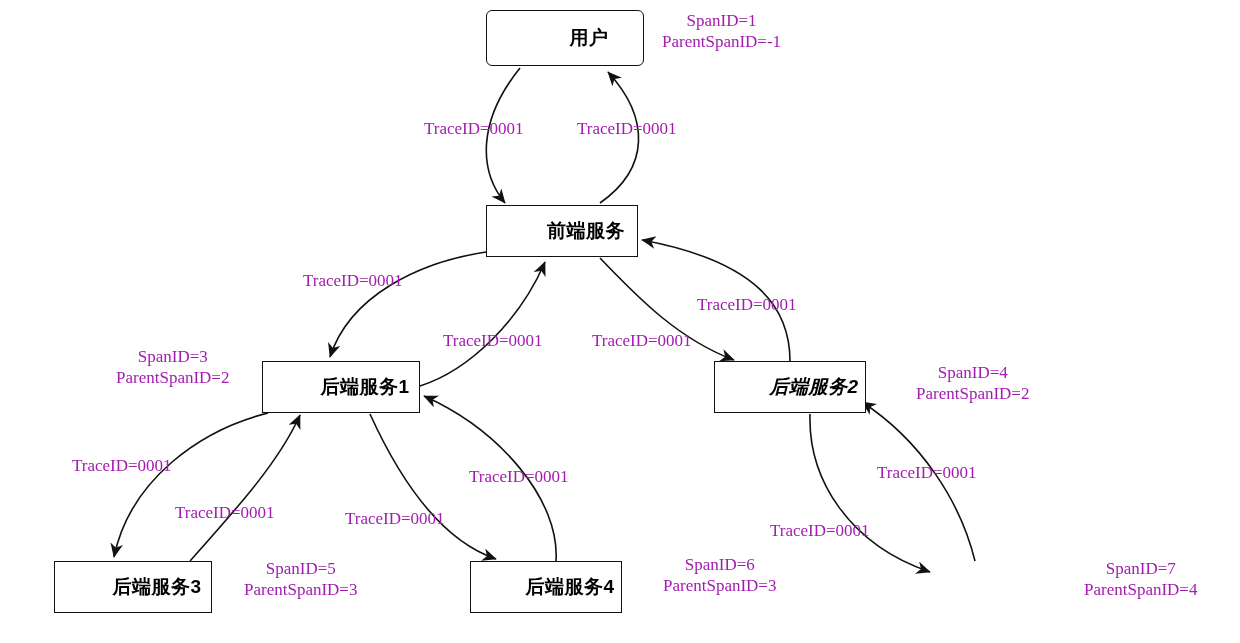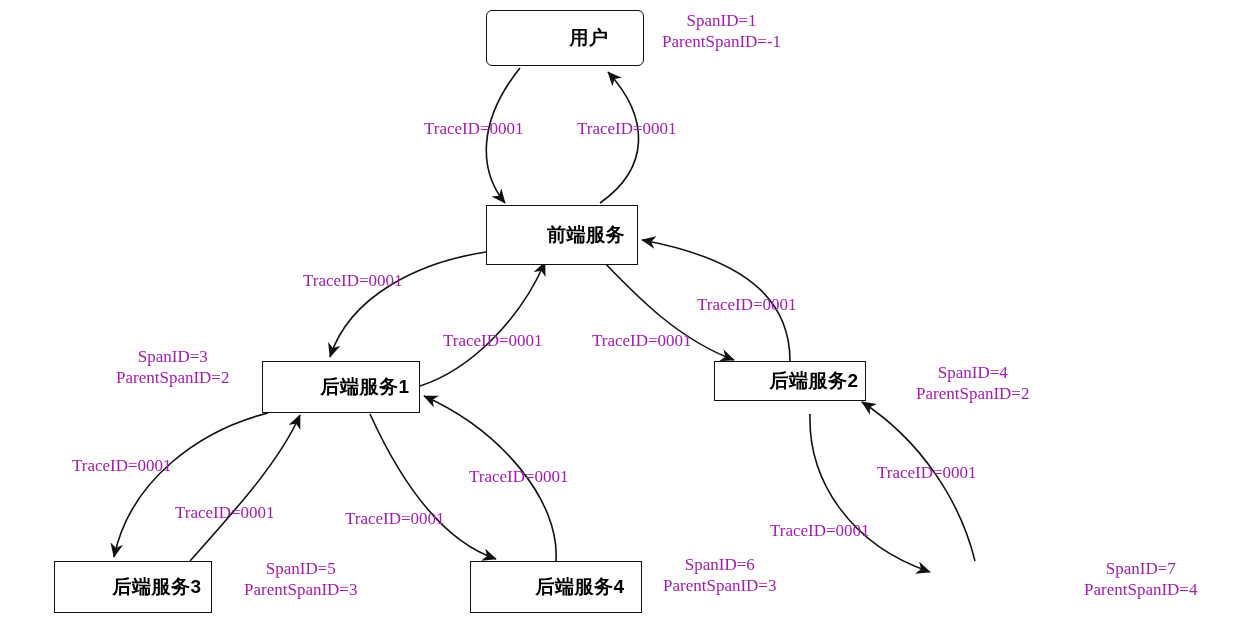--- a/index.html
+++ b/index.html
@@ -80,37 +80,37 @@
     <path d="M 556,561 C 560,500 500,430 424,396" fill="none" stroke="#111111" stroke-width="1.6" marker-end="url(#arrow)"></path>
 
     <path d="M 810,414 C 808,480 850,545 930,572" fill="none" stroke="#111111" stroke-width="1.6" marker-end="url(#arrow)"></path>
     <path d="M 975,561 C 960,500 920,440 862,402" fill="none" stroke="#111111" stroke-width="1.6" marker-end="url(#arrow)"></path>
   </svg>
 
   <div class="node rounded" style="left:486px; top:10px; width:158px; height:56px;">
     <span>用户</span>
   </div>
 
-  <div class="node" style="left:486px; top:205px; width:152px; height:60px;">
+  <div class="node" style="left:486px; top:205px; width:152px; height:52px;">
     <span>前端服务</span>
   </div>
 
   <div class="node" style="left:262px; top:361px; width:158px; height:52px;">
     <span>后端服务1</span>
   </div>
 
-  <div class="node" style="left:714px; top:361px; width:152px; height:40px;">
+  <div class="node" style="left:714px; top:361px; width:152px; height:52px;font-style:italic;">
     <span>后端服务2</span>
   </div>
 
   <div class="node" style="left:54px; top:561px; width:158px; height:52px;">
     <span>后端服务3</span>
   </div>
 
-  <div class="node" style="left:470px; top:561px; width:172px; height:52px;">
+  <div class="node" style="left:470px; top:561px; width:152px; height:52px;">
     <span>后端服务4</span>
   </div>
 
 
   <div class="label" style="left:424px; top:118px;">TraceID=0001</div>
   <div class="label" style="left:577px; top:118px;">TraceID=0001</div>
   <div class="label" style="left:303px; top:270px;">TraceID=0001</div>
   <div class="label" style="left:443px; top:330px;">TraceID=0001</div>
   <div class="label" style="left:592px; top:330px;">TraceID=0001</div>
   <div class="label" style="left:697px; top:294px;">TraceID=0001</div>

